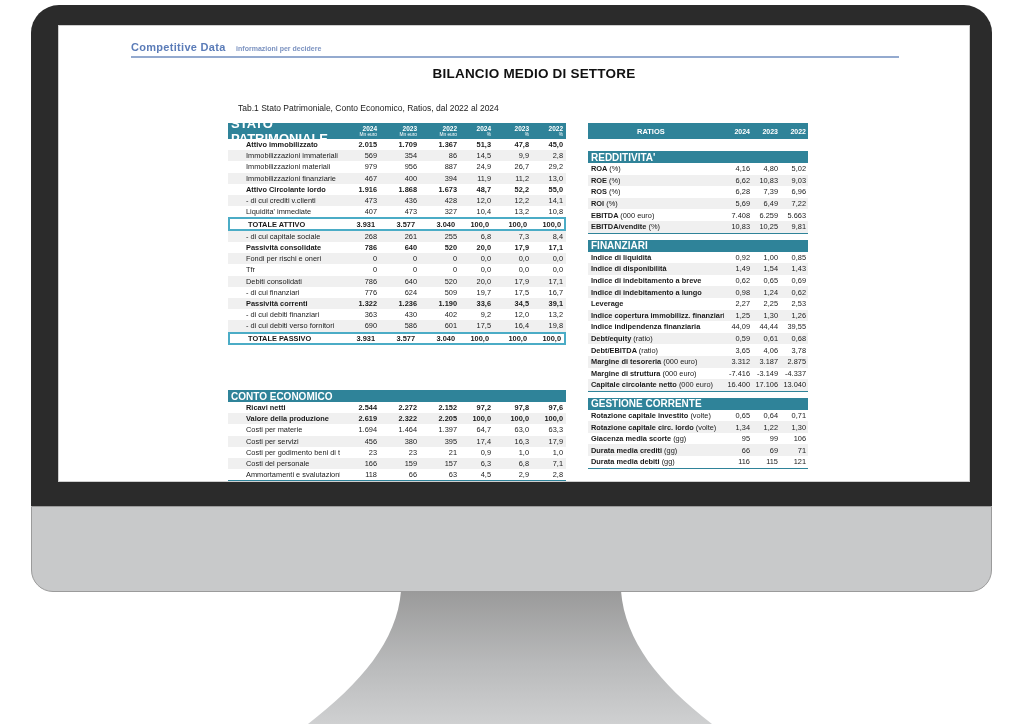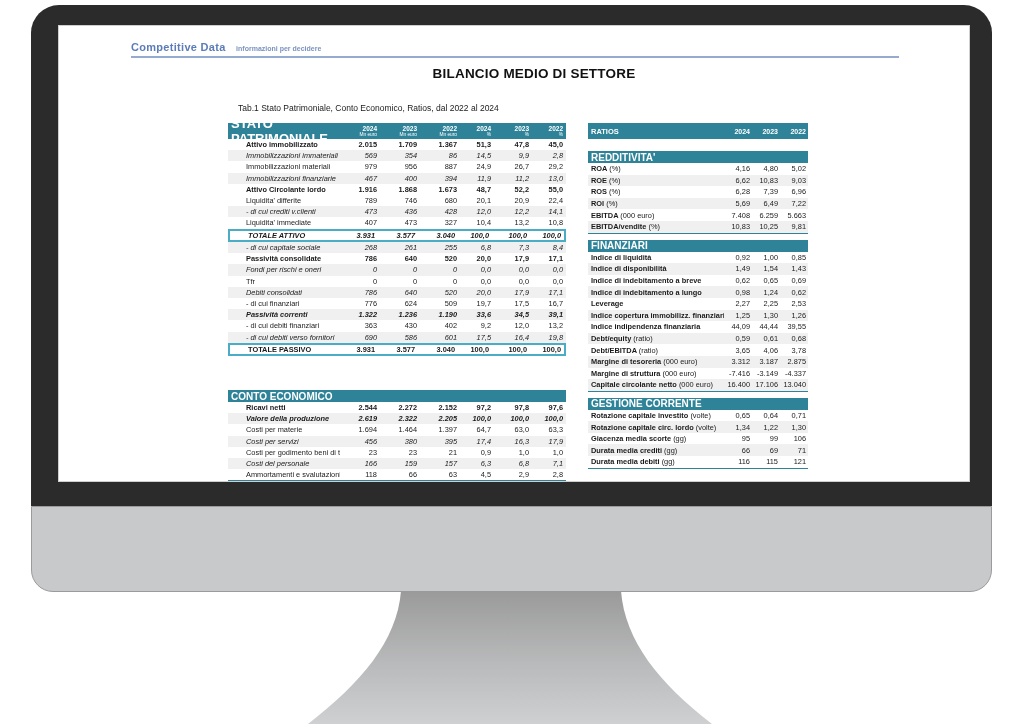--- a/index.html
+++ b/index.html
@@ -32,37 +32,37 @@
   .page-title{position:absolute;left:0;top:40px;width:910px;text-align:center;
     font-size:13.5px;font-weight:bold;color:#111;letter-spacing:.2px;margin-left:20px;}
   .page-subtitle{position:absolute;left:179px;top:77px;font-size:8.5px;color:#1a1a1a;}
   
   .bar{height:12px;background:#2f8399;color:#fff;font-weight:bold;font-size:10px;
     display:flex;align-items:center;padding-left:3px;box-sizing:border-box;}
   .row{display:flex;height:11.2px;align-items:center;font-size:7.4px;color:#1a1a1a;box-sizing:border-box;}
   .row .lbl{flex:1;padding-left:3px;white-space:nowrap;overflow:hidden;margin-left:15px;}
   .row .num{text-align:right;padding-right:3px;box-sizing:border-box;white-space:nowrap;}
   .row.bold{font-weight:bold;}
-  .row.alt{background:#f0f0f0;font-style:italic;}
+  .row.alt{background:#f0f0f0;}
   .row.total{border:2px solid #4bacc6;background:#fff;font-weight:bold;height:13.5px;}
   .c0,.c1,.c2{width:40px;}.c3{width:34px;}.c4{width:38px;}.c5{width:34px;}
   
   .sp{position:absolute;left:169px;top:97px;width:338px;}
   .t-head{display:flex;height:16px;background:#2f8399;align-items:stretch;}
   .t-head .h-label{flex:1;color:#fff;font-weight:bold;font-size:13px;display:flex;
     align-items:center;padding-left:3px;}
   .h-col{display:flex;flex-direction:column;justify-content:center;align-items:flex-end;
     padding-right:3px;color:#fff;box-sizing:border-box;}
   .h-col .yr{font-size:6.5px;font-weight:bold;line-height:7px;}
   .h-col .un{font-size:4.8px;line-height:5.5px;}
   
   .ce{position:absolute;left:169px;top:364px;width:338px;border-bottom:1.5px solid #2f8399;}
   
   .ratios{position:absolute;left:529px;top:97px;width:220px;}
-  .r-head{display:flex;height:16px;background:#2f8399;align-items:center;}
+  .r-head{display:flex;height:16px;background:#2f8399;align-items:center;padding-left:46px;}
   .r-head .h-label{flex:1;color:#fff;font-weight:bold;font-size:7.5px;padding-left:3px;}
   .r-head .ryr{width:28px;text-align:right;padding-right:2px;color:#fff;
     font-weight:bold;font-size:7px;box-sizing:border-box;}
   .section{border-bottom:1.5px solid #2f8399;}
   #ratios-sections .section{margin-top:6px;}
   #ratios-sections .section:first-child{margin-top:12px;}
   .r-row{display:flex;height:11.6px;align-items:center;font-size:7.4px;color:#1a1a1a;}
   .r-row .lbl{flex:1;font-weight:bold;padding-left:3px;white-space:nowrap;overflow:hidden;}
   .r-row .unit{font-weight:normal;}
   .r-row .num{width:28px;text-align:right;padding-right:2px;box-sizing:border-box;}
@@ -152,29 +152,20 @@
           </div>
           <div class="row bold">
             <span class="lbl">Attivo Circolante  lordo</span>
             <span class="num c0">1.916</span>
             <span class="num c1">1.868</span>
             <span class="num c2">1.673</span>
             <span class="num c3">48,7</span>
             <span class="num c4">52,2</span>
             <span class="num c5">55,0</span>
           </div>
-          <div class="row">
-            <span class="lbl">Liquidita'  differite</span>
-            <span class="num c0">789</span>
-            <span class="num c1">746</span>
-            <span class="num c2">680</span>
-            <span class="num c3">20,1</span>
-            <span class="num c4">20,9</span>
-            <span class="num c5">22,4</span>
-          </div>
           <div class="row alt">
             <span class="lbl"> - di cui crediti v.clienti</span>
             <span class="num c0">473</span>
             <span class="num c1">436</span>
             <span class="num c2">428</span>
             <span class="num c3">12,0</span>
             <span class="num c4">12,2</span>
             <span class="num c5">14,1</span>
           </div>
           <div class="row">

